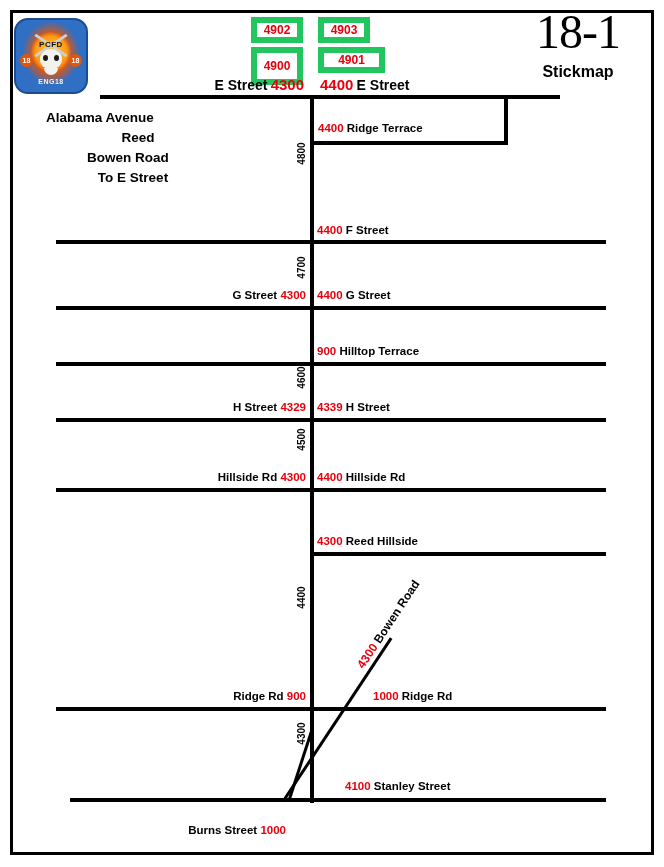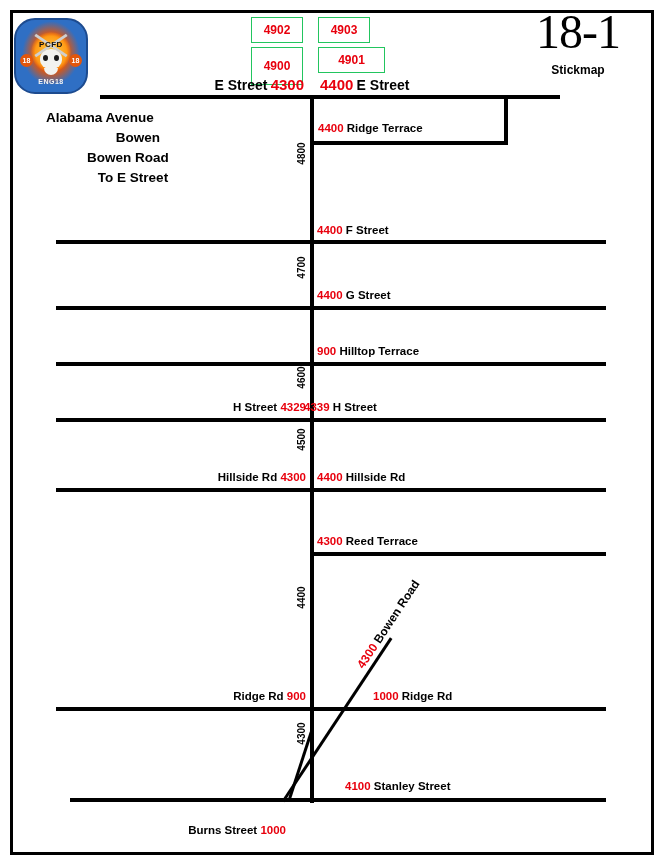--- a/index.html
+++ b/index.html
@@ -6,21 +6,21 @@
   body{width:664px;height:867px;font-family:"Liberation Sans",sans-serif;}
 
   #map{position:relative;width:664px;height:867px;background:#fff;overflow:hidden;}
 
   
   .frame{position:absolute;left:10px;top:10px;width:644px;height:845px;
          border:3px solid #000;box-sizing:border-box;}
 
   
   .logo{position:absolute;left:14px;top:18px;width:70px;height:72px;
-        border-radius:21px;background:#2f6fc4;
+        border-radius:14px;background:#2f6fc4;
         background-image:radial-gradient(ellipse at 50% 46%,#ff8a1a 0%,#ff8a1a 22%,#e2560c 34%,rgba(226,86,12,0) 58%);
         border:2px solid #1d4b8f;overflow:hidden;}
   .logo .glow{position:absolute;left:50%;top:44%;width:40px;height:40px;margin:-20px 0 0 -20px;
         border-radius:50%;background:radial-gradient(circle,#ffd24a 0%,#ff9b16 55%,rgba(255,120,0,0) 72%);}
   .logo .skull{position:absolute;left:50%;top:50%;width:22px;height:20px;margin:-7px 0 0 -11px;
         background:#f2f2ef;border-radius:50% 50% 45% 45%;}
   .logo .skull:before{content:"";position:absolute;left:3px;top:6px;width:5px;height:6px;background:#1b1b1b;border-radius:50%;}
   .logo .skull:after{content:"";position:absolute;right:3px;top:6px;width:5px;height:6px;background:#1b1b1b;border-radius:50%;}
   .logo .jaw{position:absolute;left:50%;top:50%;margin:12px 0 0 -7px;width:14px;height:7px;background:#f2f2ef;border-radius:0 0 7px 7px;}
   .logo .axe{position:absolute;width:38px;height:3px;background:#cfcfcf;left:16px;top:24px;transform:rotate(34deg);}
@@ -32,24 +32,24 @@
   .logo .wreathL{position:absolute;left:4px;top:34px;width:13px;height:13px;border-radius:50%;
         background:#e2560c;color:#fff;font-size:7px;font-weight:bold;text-align:center;line-height:13px;}
   .logo .wreathR{position:absolute;right:4px;top:34px;width:13px;height:13px;border-radius:50%;
         background:#e2560c;color:#fff;font-size:7px;font-weight:bold;text-align:center;line-height:13px;}
 
   
   .mapnum{position:absolute;right:16px;top:8px;width:140px;text-align:center;
           font-family:"Liberation Serif",serif;font-size:48px;font-weight:normal;color:#000;
           line-height:1;letter-spacing:-1px;}
   .stickmap{position:absolute;right:16px;top:63px;width:140px;text-align:center;
-          font-size:12px;font-weight:bold;color:#000;}
-
-  
-  .abox{position:absolute;border:1px solid #22c55e;background:#fff;
+          font-size:16px;font-weight:bold;color:#000;}
+
+  
+  .abox{position:absolute;border:6px solid #22c55e;background:#fff;
         font-size:12px;font-weight:bold;color:#e8000d;text-align:center;
         display:flex;align-items:center;justify-content:center;box-sizing:border-box;}
 
   
   .titleblock{position:absolute;left:38px;top:108px;width:200px;text-align:center;
               font-size:13.5px;font-weight:bold;color:#000;line-height:20px;}
   .titleblock .l1{text-align:left;padding-left:8px;}
   .titleblock .l3{padding-right:20px;}
   .titleblock .l4{padding-right:10px;}
 
@@ -118,66 +118,70 @@
 
   <div class="blocknum" style="left:284px;top:148px;width:34px;text-align:center;">4800</div>
   <div class="blocknum" style="left:284px;top:262px;width:34px;text-align:center;">4700</div>
   <div class="blocknum" style="left:284px;top:372px;width:34px;text-align:center;">4600</div>
   <div class="blocknum" style="left:284px;top:434px;width:34px;text-align:center;">4500</div>
   <div class="blocknum" style="left:284px;top:592px;width:34px;text-align:center;">4400</div>
   <div class="blocknum" style="left:284px;top:728px;width:34px;text-align:center;">4300</div>
 
   <div class="titleblock">
     <div class="l1">Alabama Avenue</div>
-    <div class="l2">Bowen</div>
+    <div class="l2">Reed</div>
     <div class="l3">Bowen Road</div>
     <div class="l4">To E Street</div>
   </div>
 
   <div class="lbl" style="left:317px;top:224px;">
      <span class="num">4400</span>
      <span>F Street</span>
   </div>
   <div class="hline" style="left:56px;top:240px;width:550px;"></div>
 
+  <div class="lbl right-al" style="left:110px;top:289px;width:196px;">
+     <span>G Street</span>
+     <span class="num">4300</span>
+  </div>
   <div class="lbl" style="left:317px;top:289px;">
      <span class="num">4400</span>
      <span>G Street</span>
   </div>
   <div class="hline" style="left:56px;top:306px;width:550px;"></div>
 
   <div class="lbl" style="left:317px;top:345px;">
      <span class="num">900</span>
      <span>Hilltop Terrace</span>
   </div>
   <div class="hline" style="left:56px;top:362px;width:550px;"></div>
 
   <div class="lbl right-al" style="left:110px;top:401px;width:196px;">
      <span>H Street</span>
      <span class="num">4329</span>
   </div>
-  <div class="lbl" style="left:304px;top:401px;text-align:center;">
+  <div class="lbl" style="left:317px;top:401px;text-align:center;">
      <span class="num">4339</span>
      <span>H Street</span>
   </div>
   <div class="hline" style="left:56px;top:418px;width:550px;"></div>
 
   <div class="lbl right-al" style="left:110px;top:471px;width:196px;">
      <span>Hillside Rd</span>
      <span class="num">4300</span>
   </div>
   <div class="lbl" style="left:317px;top:471px;">
      <span class="num">4400</span>
      <span>Hillside Rd</span>
   </div>
   <div class="hline" style="left:56px;top:488px;width:550px;"></div>
 
   <div class="lbl" style="left:317px;top:535px;">
      <span class="num">4300</span>
-     <span>Reed Terrace</span>
+     <span>Reed Hillside</span>
   </div>
   <div class="hline" style="left:310px;top:552px;width:296px;"></div>
 
   <div class="diag" style="left:283px;top:800px;width:196px;transform:rotate(-56.5deg);"></div>
   <div class="rotlbl" style="left:360px;top:660px;transform:rotate(-56.5deg);">
      <span class="num">4300</span>
      <span>Bowen Road</span>
   </div>
 
   <div class="lbl right-al" style="left:110px;top:690px;width:196px;">

